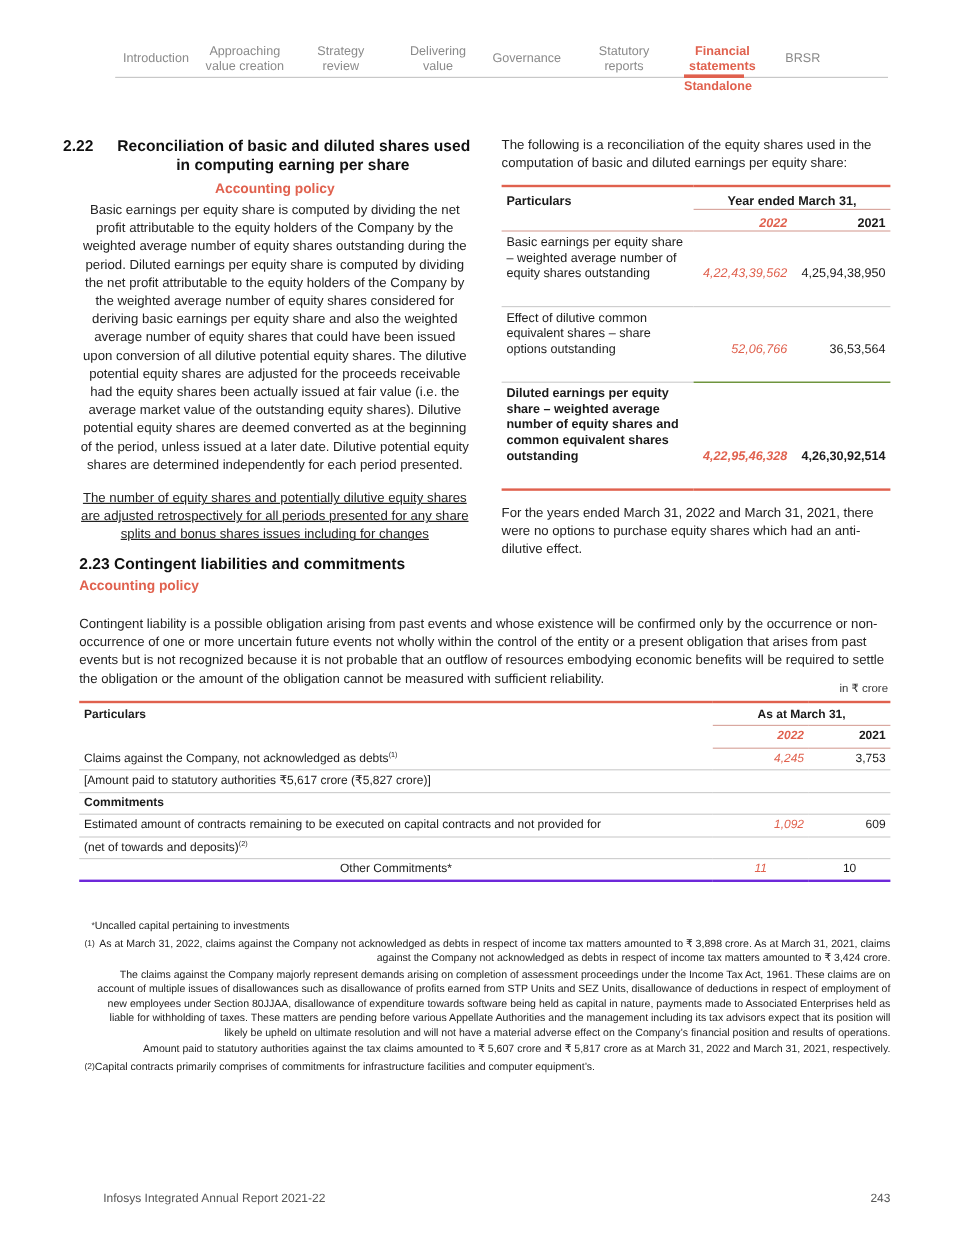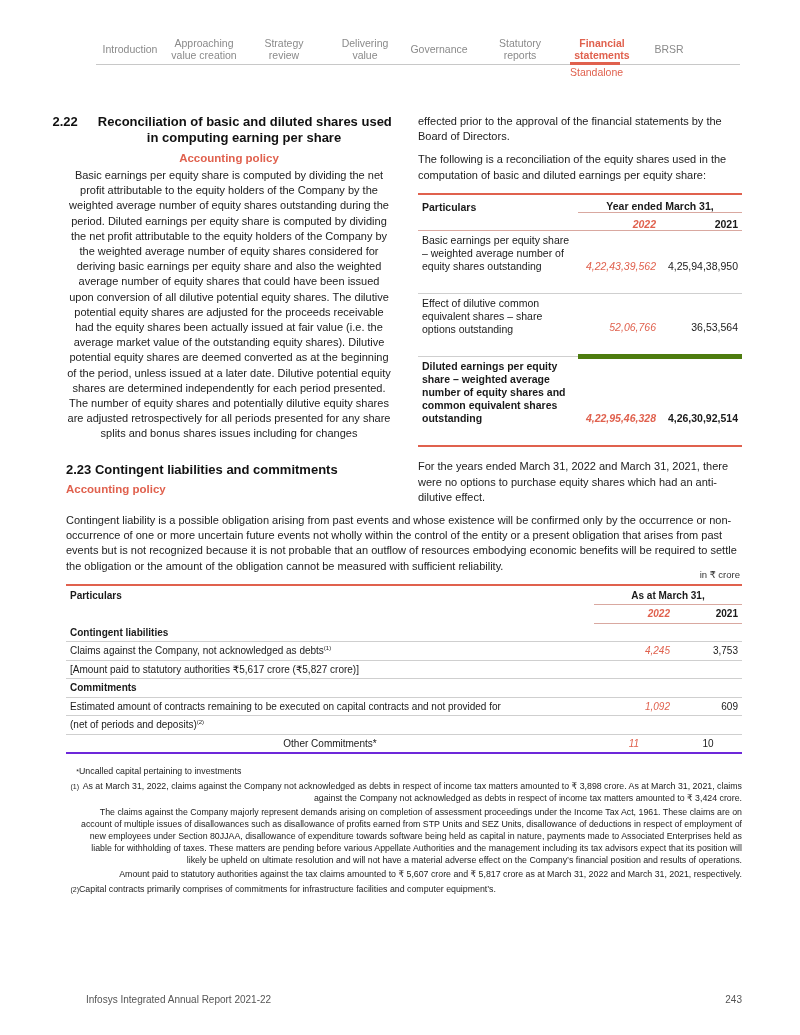--- a/index.html
+++ b/index.html
@@ -21,50 +21,50 @@
     }
     .topnav .nav-item.active { color: #e0614e; font-weight: bold; }
     .nav-rule {
       position: absolute; left: 96px; top: 64px; width: 644px; height: 1px; background: #c8c8c8;
     }
     .nav-active-bar {
       position: absolute; left: 570px; top: 62px; width: 50px; height: 3px; background: #e0614e;
     }
     .nav-sub {
       position: absolute; left: 570px; top: 66px; width: 50px; text-align: right;
-      font-size: 10.5px; color: #e0614e;
+      font-size: 10.5px; color: #e0614e; font-weight: bold;
     }
 
     
     .h2 { font-size: 13px; font-weight: bold; color: #111; line-height: 16px; }
     .h2 .num { display: inline-block; width: 28px; }
     .policy { font-size: 11.5px; font-weight: bold; color: #e0614e; line-height: 16px; }
     .para { font-size: 11px; line-height: 15.2px; color: #222; }
 
     
     .col-left { position: absolute; left: 66px; top: 114px; width: 326px; text-align: center; }
     .col-left .h2 { padding-left: 30px; text-indent: -30px; }
     .col-left .policy { margin-top: 4px; }
     .col-left .para { margin-top: 2px; }
-    .col-left .para + .para { margin-top: 0; }
+    .col-left .para + .para { margin-top: 12px; text-decoration: underline; }
 
     .col-right { position: absolute; left: 418px; top: 114px; width: 324px; }
     .col-right .para + .para { margin-top: 8px; }
 
     
     .eps-table { margin-top: 10px; width: 324px; border-collapse: collapse; font-size: 10.5px; }
     .eps-table .toprule td { height: 0; border-top: 2px solid #e0614e; padding: 0; }
     .eps-table td { padding: 0 4px; vertical-align: bottom; }
     .eps-table .hdr td { font-weight: bold; height: 18px; }
     .eps-table .hdr .span { text-align: center; border-bottom: 1.5px solid #d9a8a0; }
     .eps-table .yrs td { font-weight: bold; height: 18px; text-align: right; border-bottom: 1.5px solid #d9a8a0; }
     .eps-table .yrs td:first-child { border-bottom: 1.5px solid #d9a8a0; }
     .eps-table .row td { padding-top: 3px; padding-bottom: 20px; line-height: 13px; border-bottom: 1px solid #cfcfcf; }
     .eps-table .row .num { text-align: right; white-space: nowrap; }
-    .eps-table .row.sub td.num { border-bottom: 5px solid #4d7c0f; }
+    .eps-table .row.sub td.num { border-bottom: 1px solid #4d7c0f; }
     .eps-table .row.total td { font-weight: bold; border-bottom: 2px solid #e0614e; }
     .eps-table .label-col { width: 160px; }
     .red { color: #e0614e; font-style: italic; }
 
     
     .sec223 { position: absolute; left: 66px; top: 462px; width: 676px; }
     .sec223 .policy { margin-top: 3px; }
     .sec223 .para { margin-top: 16px; font-size: 11px; line-height: 15.2px; }
 
     .unit-note { position: absolute; right: 60px; top: 569px; font-size: 9.5px; color: #333; }
@@ -122,21 +122,20 @@
   <div class="h2">
     <span class="num">2.22</span>
     <span>Reconciliation of basic and diluted shares used in computing earning per share</span>
   </div>
   <div class="policy">Accounting policy</div>
   <p class="para">Basic earnings per equity share is computed by dividing the net profit attributable to the equity holders of the Company by the weighted average number of equity shares outstanding during the period. Diluted earnings per equity share is computed by dividing the net profit attributable to the equity holders of the Company by the weighted average number of equity shares considered for deriving basic earnings per equity share and also the weighted average number of equity shares that could have been issued upon conversion of all dilutive potential equity shares. The dilutive potential equity shares are adjusted for the proceeds receivable had the equity shares been actually issued at fair value (i.e. the average market value of the outstanding equity shares). Dilutive potential equity shares are deemed converted as at the beginning of the period, unless issued at a later date. Dilutive potential equity shares are determined independently for each period presented.</p>
   <p class="para">The number of equity shares and potentially dilutive equity shares are adjusted retrospectively for all periods presented for any share splits and bonus shares issues including for changes</p>
 </div>
 
 <div class="col-right">
-  <p class="para">effected prior to the approval of the financial statements by the Board of Directors.</p>
   <p class="para">The following is a reconciliation of the equity shares used in the computation of basic and diluted earnings per equity share:</p>
 
   <table class="eps-table">
     <tbody>
         <tr class="toprule">
           <td></td>
           <td></td>
           <td></td>
         </tr>
     <tr class="hdr">
@@ -189,25 +188,20 @@
       </tr>
   <tr class="hdr">
     <td>Particulars</td>
     <td class="span" colspan="2">As at March 31,</td>
   </tr>
   <tr class="yrs">
     <td style="border-bottom:none"></td>
     <td class="num c22 red">2022</td>
     <td class="num c21">2021</td>
   </tr>
-  <tr class="row group">
-    <td>Contingent liabilities</td>
-    <td class="num c22"></td>
-        <td class="num c21"></td>
-  </tr>
   <tr class="row">
     <td><span>Claims against the Company, not acknowledged as debts</span><sup>(1)</sup></td>
     <td class="num c22 red">4,245</td>
     <td class="num c21">3,753</td>
   </tr>
   <tr class="row">
     <td>[Amount paid to statutory authorities ₹5,617 crore (₹5,827 crore)]</td>
     <td class="num c22"></td>
         <td class="num c21"></td>
   </tr>
@@ -215,21 +209,21 @@
     <td>Commitments</td>
     <td class="num c22"></td>
         <td class="num c21"></td>
   </tr>
   <tr class="row">
     <td>Estimated amount of contracts remaining to be executed on capital contracts and not provided for</td>
     <td class="num c22 red">1,092</td>
     <td class="num c21">609</td>
   </tr>
   <tr class="row">
-    <td><span>(net of periods and deposits)</span><sup>(2)</sup></td>
+    <td><span>(net of towards and deposits)</span><sup>(2)</sup></td>
     <td class="num c22"></td>
         <td class="num c21"></td>
   </tr>
   <tr class="row last">
     <td>Other Commitments*</td>
     <td class="num c22 red">11</td>
     <td class="num c21">10</td>
   </tr>
 </tbody>
   </table>

